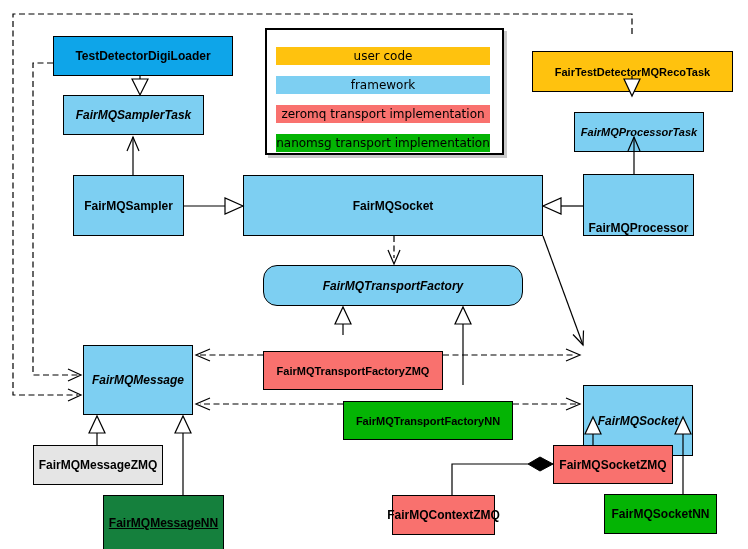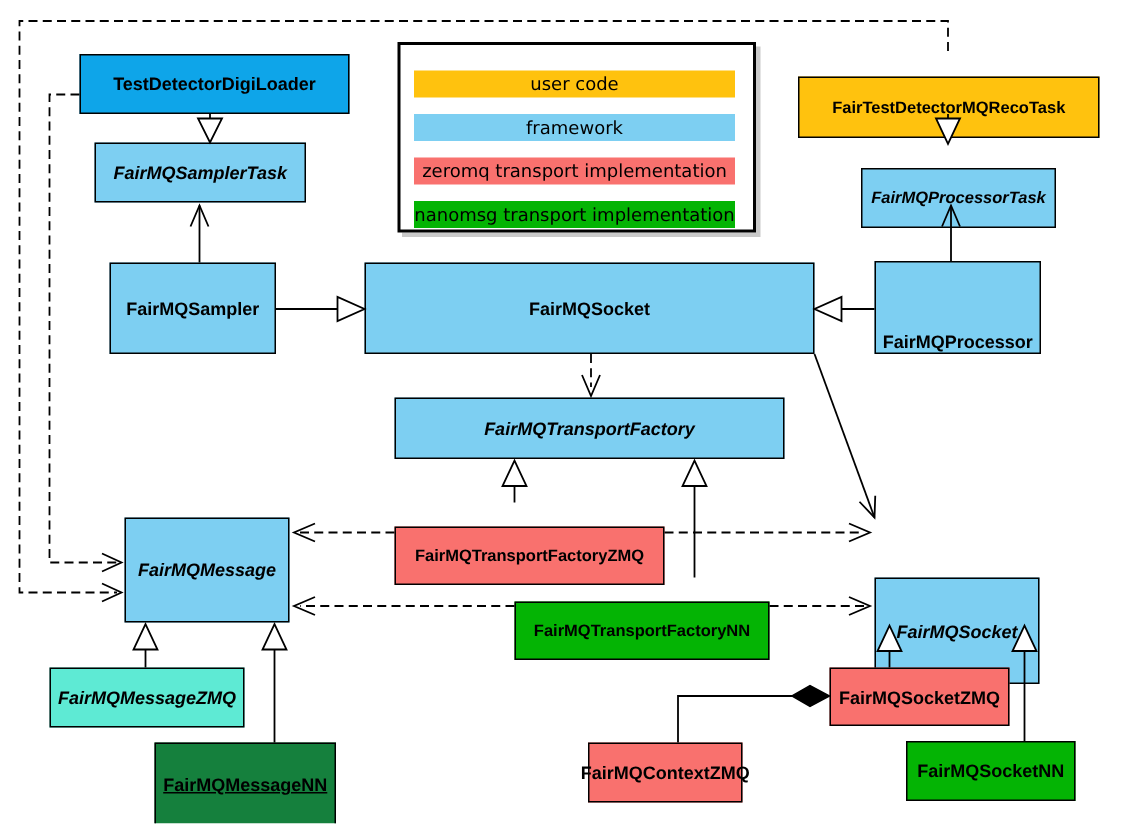--- a/index.html
+++ b/index.html
@@ -48,41 +48,41 @@
   </div>
 
   <div class="node" style="left: 243px; top: 175px; width: 300px; height: 61px; background: rgb(125, 207, 242);">
     <span>FairMQSocket</span>
   </div>
 
   <div class="node" style="left: 583px; top: 174px; width: 111px; height: 62px; background: rgb(125, 207, 242); align-items: flex-end;">
     <span>FairMQProcessor</span>
   </div>
 
-  <div class="node abstract" style="left: 263px; top: 265px; width: 260px; height: 41px; background: rgb(125, 207, 242);">
+  <div class="node abstract" style="left: 263px; top: 265px; width: 260px; height: 41px; background: rgb(125, 207, 242); border-radius: 14px;">
     <span>FairMQTransportFactory</span>
   </div>
 
   <div class="node fs11" style="left: 263px; top: 335px; width: 180px; height: 39px; background: rgb(249, 113, 110);">
     <span>FairMQTransportFactoryZMQ</span>
   </div>
 
   <div class="node fs11" style="left: 343px; top: 385px; width: 170px; height: 39px; background: rgb(4, 180, 4);">
     <span>FairMQTransportFactoryNN</span>
   </div>
 
   <div class="node abstract" style="left: 83px; top: 345px; width: 110px; height: 70px; background: rgb(125, 207, 242);">
     <span>FairMQMessage</span>
   </div>
 
   <div class="node abstract" style="left: 583px; top: 345px; width: 110px; height: 71px; background: rgb(125, 207, 242); margin-top: 40px;">
     <span>FairMQSocket</span>
   </div>
 
-  <div class="node" style="left: 33px; top: 445px; width: 130px; height: 40px; background: #5eead4; font-style: italic;">
+  <div class="node" style="left: 33px; top: 445px; width: 130px; height: 40px; background: #e5e5e5;">
     <span>FairMQMessageZMQ</span>
   </div>
 
   <div class="node" style="left: 103px; top: 495px; width: 121px; height: 56px; background: #15803d; text-decoration: underline;">
     <span>FairMQMessageNN</span>
   </div>
 
   <div class="node" style="left: 553px; top: 445px; width: 120px; height: 39px; background: rgb(249, 113, 110);">
     <span>FairMQSocketZMQ</span>
   </div>

